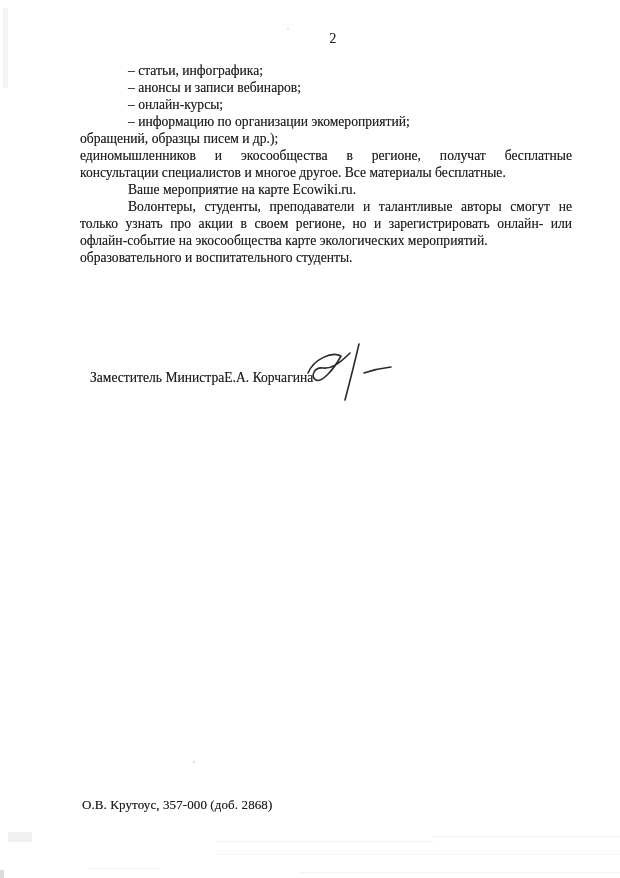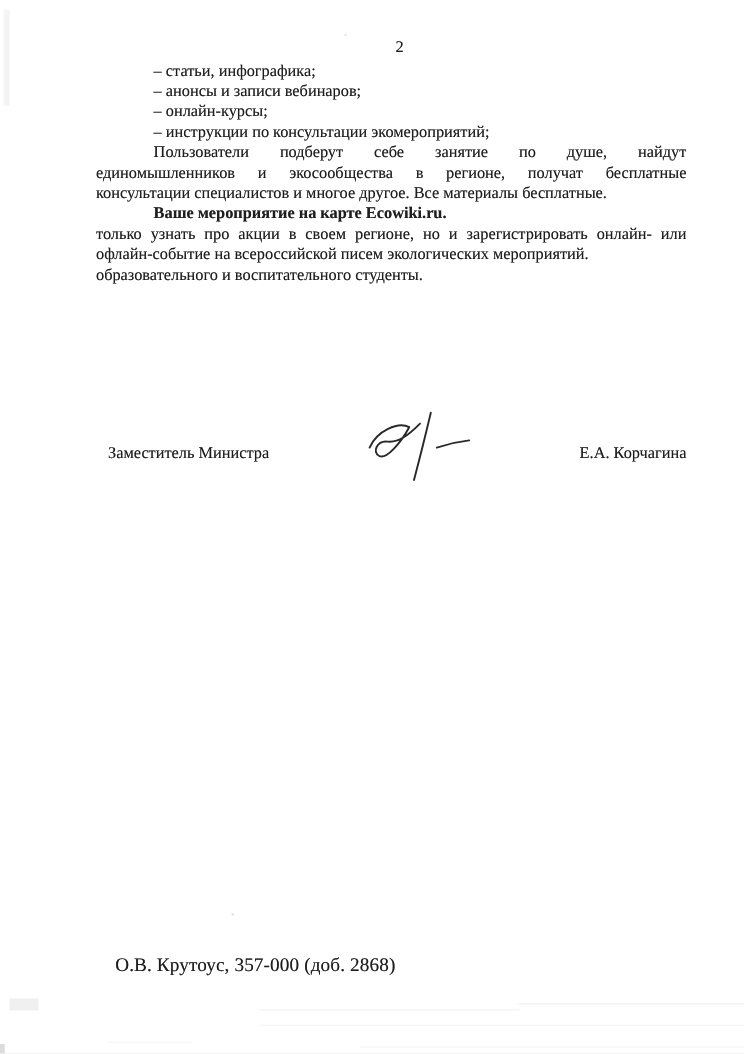--- a/index.html
+++ b/index.html
@@ -21,54 +21,53 @@
   }
   .page-number {
     position: absolute;
     top: 30px;
     left: 0;
     width: 666px;
     text-align: center;
   }
   .body-text {
     position: absolute;
-    top: 50px;
+    top: 62px;
     left: 80px;
     width: 492px;
   }
   .line {
     height: 17px;
     overflow: hidden;
     text-align: left;
     white-space: normal;
   }
   .line.indent { padding-left: 48px; }
   .line.justify { text-align: justify; text-align-last: justify; }
-  .line.bold { font-weight: bold; }
+  .line.bold { font-weight: normal; }
   .signature-block {
     position: absolute;
     top: 369px;
     left: 80px;
     width: 492px;
     display: flex;
-    justify-content: space-between;
   }
   .signature-block .position { padding-left: 10px; }
   .signature-svg {
     position: absolute;
     left: 212px;
     top: -28px;
     width: 110px;
     height: 70px;
   }
   .footer-contact {
     position: absolute;
     top: 796px;
-    left: 96px;
-    font-size: 16px;
+    left: 82px;
+    font-size: 13px;
     letter-spacing: 0.1px;
     text-align: right;
   }
   .artifact { position: absolute; pointer-events: none; }
   .a-strip   { left: 3px;   top: 8px;   width: 5px;   height: 80px; background: #f4f4f4; }
   .a-dot1    { left: 287px; top: 28px;  width: 2px;   height: 2px;  background: #e9e9e9; }
   .a-dot2    { left: 193px; top: 761px; width: 2px;   height: 2px;  background: #e3e3e3; }
   .a-smudge  { left: 8px;   top: 832px; width: 24px;  height: 10px; background: #f0f0f0; }
   .a-line1   { left: 216px; top: 841px; width: 217px; height: 1px;  background: #f3f3f3; }
   .a-line2   { left: 216px; top: 854px; width: 430px; height: 1px;  background: #f5f5f5; }
@@ -81,27 +80,28 @@
 <body>
 
 <div class="page">
 
   <div class="page-number">2</div>
 
   <div class="body-text" id="body-lines">
       <div class="line indent">– статьи, инфографика;</div>
       <div class="line indent">– анонсы и записи вебинаров;</div>
       <div class="line indent">– онлайн-курсы;</div>
-      <div class="line indent">– инструкции по консультации экомероприятий;</div>
-      <div class="line indent justify">Пользователи подберут себе занятие по душе, найдут</div>
+      <div class="line indent">– информацию по организации экомероприятий;</div>
+      <div class="line">обращений, образцы писем и др.);</div>
       <div class="line justify">единомышленников и экосообщества в регионе, получат бесплатные</div>
       <div class="line">консультации специалистов и многое другое. Все материалы бесплатные.</div>
       <div class="line indent bold">Ваше мероприятие на карте Ecowiki.ru.</div>
+      <div class="line indent justify">Волонтеры, студенты, преподаватели и талантливые авторы смогут не</div>
       <div class="line justify">только узнать про акции в своем регионе, но и зарегистрировать онлайн- или</div>
-      <div class="line">офлайн-событие на всероссийской писем экологических мероприятий.</div>
+      <div class="line">офлайн-событие на экосообщества карте экологических мероприятий.</div>
       <div class="line">образовательного и воспитательного студенты.</div>
     </div>
 
   <div class="signature-block">
     <span class="position">Заместитель Министра</span>
     <svg class="signature-svg" viewBox="0 0 110 70" fill="none" stroke="#2a2a2a" stroke-width="1.6" stroke-linecap="round" stroke-linejoin="round">
       <path d="M 16,32 C 22,18 40,10 49,15 C 42,28 30,42 24,39 C 18,36 22,26 31,27 C 40,28 48,22 58,12"></path>
       <path d="M 67,3 C 63,20 58,40 53,59"></path>
       <path d="M 72,32 C 81,29 90,27 99,26"></path>
     </svg>

